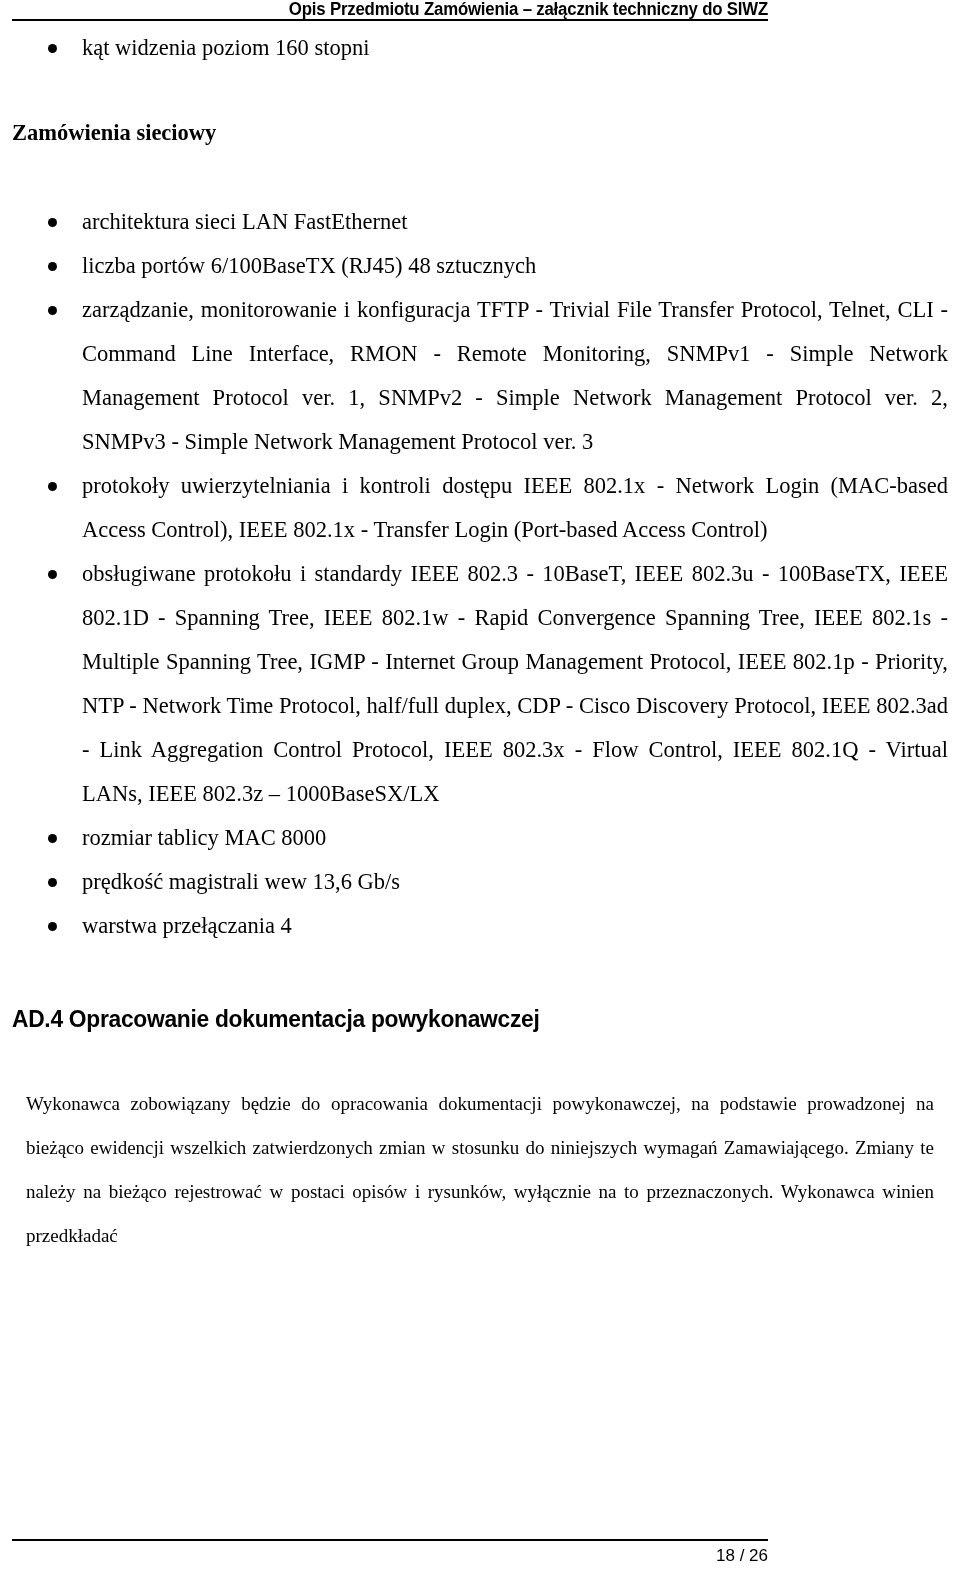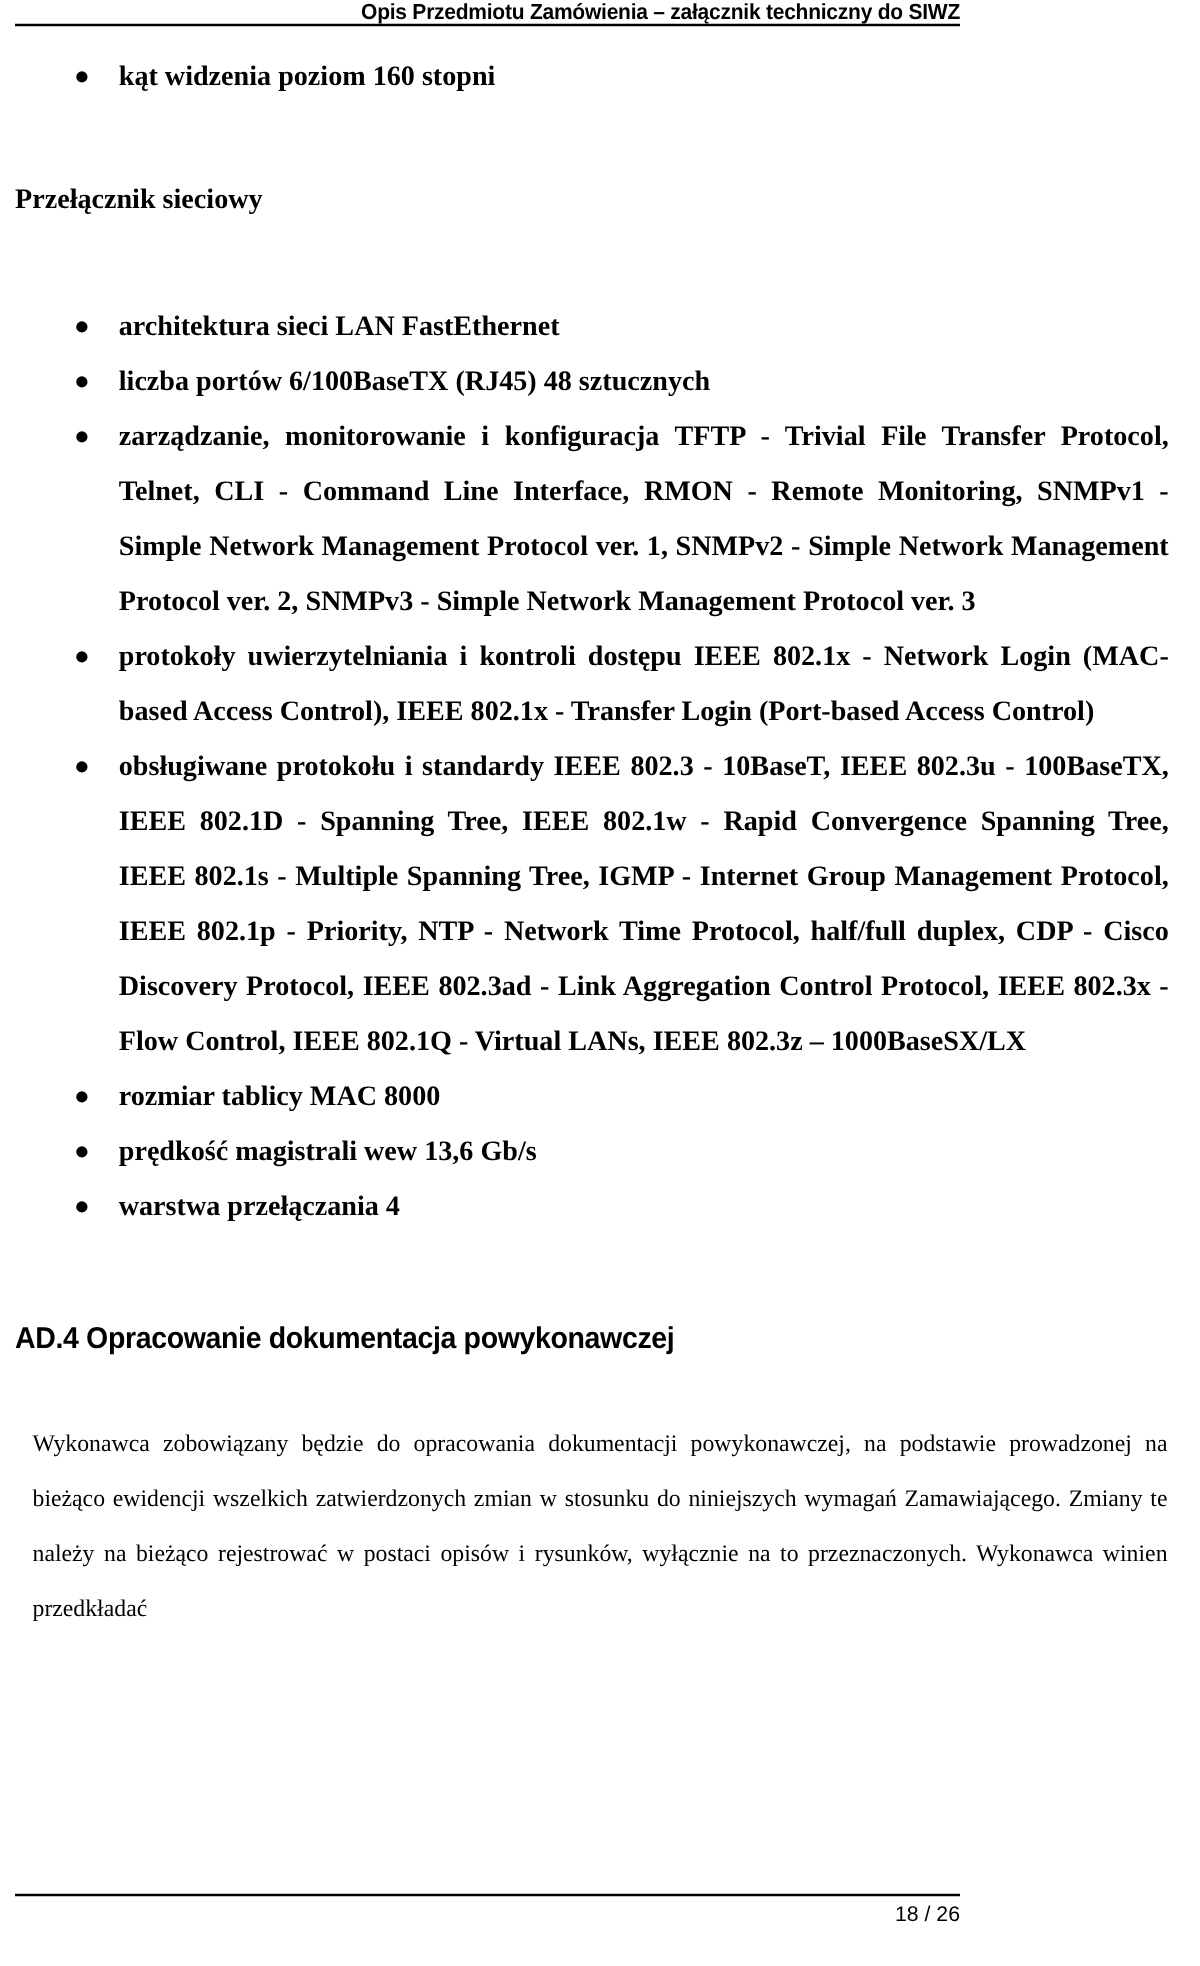--- a/index.html
+++ b/index.html
@@ -54,23 +54,22 @@
   .content {
     position: absolute;
     left: 12px;
     top: 26px;
     width: 936px;
   }
 
   
   ul.bullets {
     list-style: none;
-    margin: 13px;
+    margin: 0;
     padding: 0;
-    font-weight: bold;
   }
   ul.bullets > li {
     position: relative;
     padding-left: 70px;
     margin: 0;
     font-size: 22.5px;
     line-height: 44px;
     text-align: justify;
     text-justify: inter-word;
     -webkit-hyphens: none;
@@ -132,21 +131,21 @@
   .sp-28 { height: 28px; }
   .sp-34 { height: 34px; }
   .sp-48 { height: 48px; }
   .sp-56 { height: 56px; }
 
   
   .footer {
     position: absolute;
     left: 12px;
     right: 12px;
-    bottom: 28px;
+    bottom: 4px;
   }
   .footer-rule {
     border-top: 2px solid #000;
     width: 100%;
   }
   .footer-page {
     font-family: "Liberation Sans", "DejaVu Sans", sans-serif;
     font-size: 17px;
     text-align: right;
     line-height: 26px;
@@ -167,21 +166,21 @@
 
     <ul class="bullets">
       <li class="spaced">
         <span class="bullet-dot"></span>
         <span class="li-text">kąt widzenia poziom 160 stopni</span>
       </li>
     </ul>
 
     <div class="sp-48"></div>
 
-    <div class="section-heading">Przełącznik sieciowy</div>
+    <div class="section-heading">Zamówienia sieciowy</div>
 
     <div class="sp-28"></div>
 
 
     <div class="sp-24"></div>
 
     <ul class="bullets">
       <li class="spaced">
         <span class="bullet-dot"></span>
         <span class="li-text">architektura sieci LAN FastEthernet</span>

